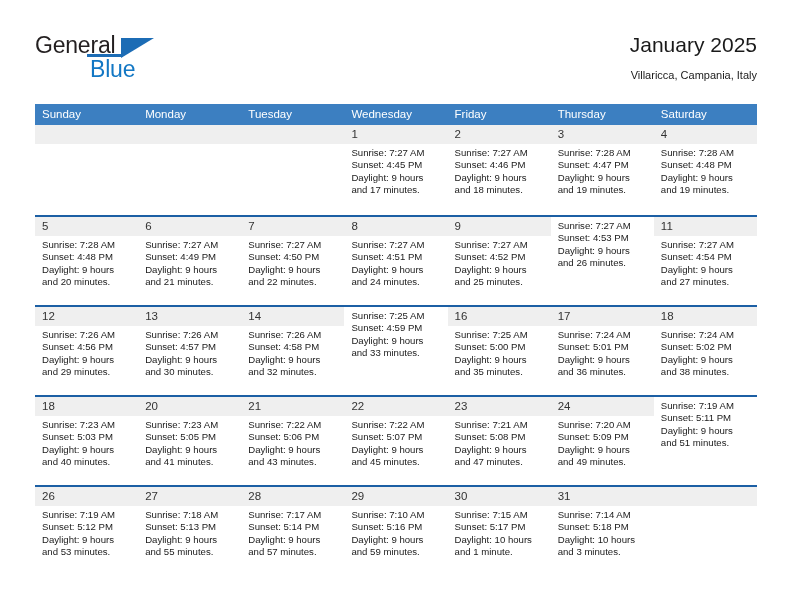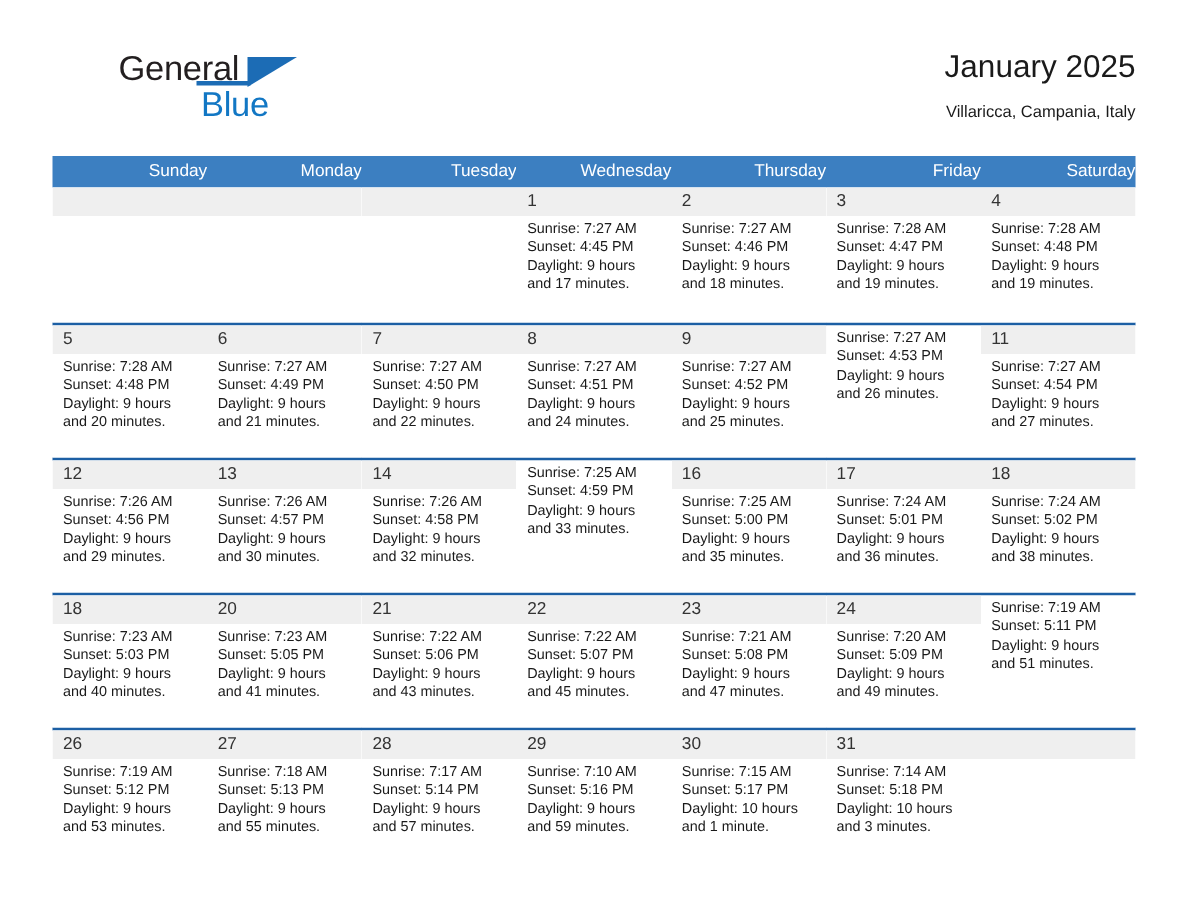--- a/index.html
+++ b/index.html
@@ -21,21 +21,20 @@
     box-sizing: border-box;
   }
 
   
   .top {
     position: absolute;
     left: 35px;
     top: 28px;
     right: 35px;
     height: 68px;
-    margin-left: 44px;
   }
   .brand {
     position: absolute;
     left: 0;
     top: 4px;
     width: 200px;
     height: 56px;
   }
   .brand-general {
     position: absolute;
@@ -97,21 +96,20 @@
   .cal {
     position: absolute;
     left: 35px;
     top: 104px;
     width: 722px;
   }
   .cal-head {
     display: flex;
     background: #3c7fc1;
     height: 21px;
-    text-align: right;
   }
   .cal-head .hc {
     flex: 1 1 0;
     color: #ffffff;
     font-size: 11.5px;
     line-height: 21px;
     padding-left: 7px;
     box-sizing: border-box;
     overflow: hidden;
     white-space: nowrap;
@@ -175,22 +173,22 @@
     </div>
 
   </div>
 
   <div class="cal">
     <div class="cal-head">
       <div class="hc">Sunday</div>
       <div class="hc">Monday</div>
       <div class="hc">Tuesday</div>
       <div class="hc">Wednesday</div>
+      <div class="hc">Friday</div>
       <div class="hc">Thursday</div>
-      <div class="hc">Friday</div>
       <div class="hc">Saturday</div>
     </div>
     <div id="weeks-host">
         <div class="week">
           <div class="cell empty">
             <span class="datenum"></span>
             <div class="info"></div>
           </div>
           <div class="cell empty">
             <span class="datenum"></span>

